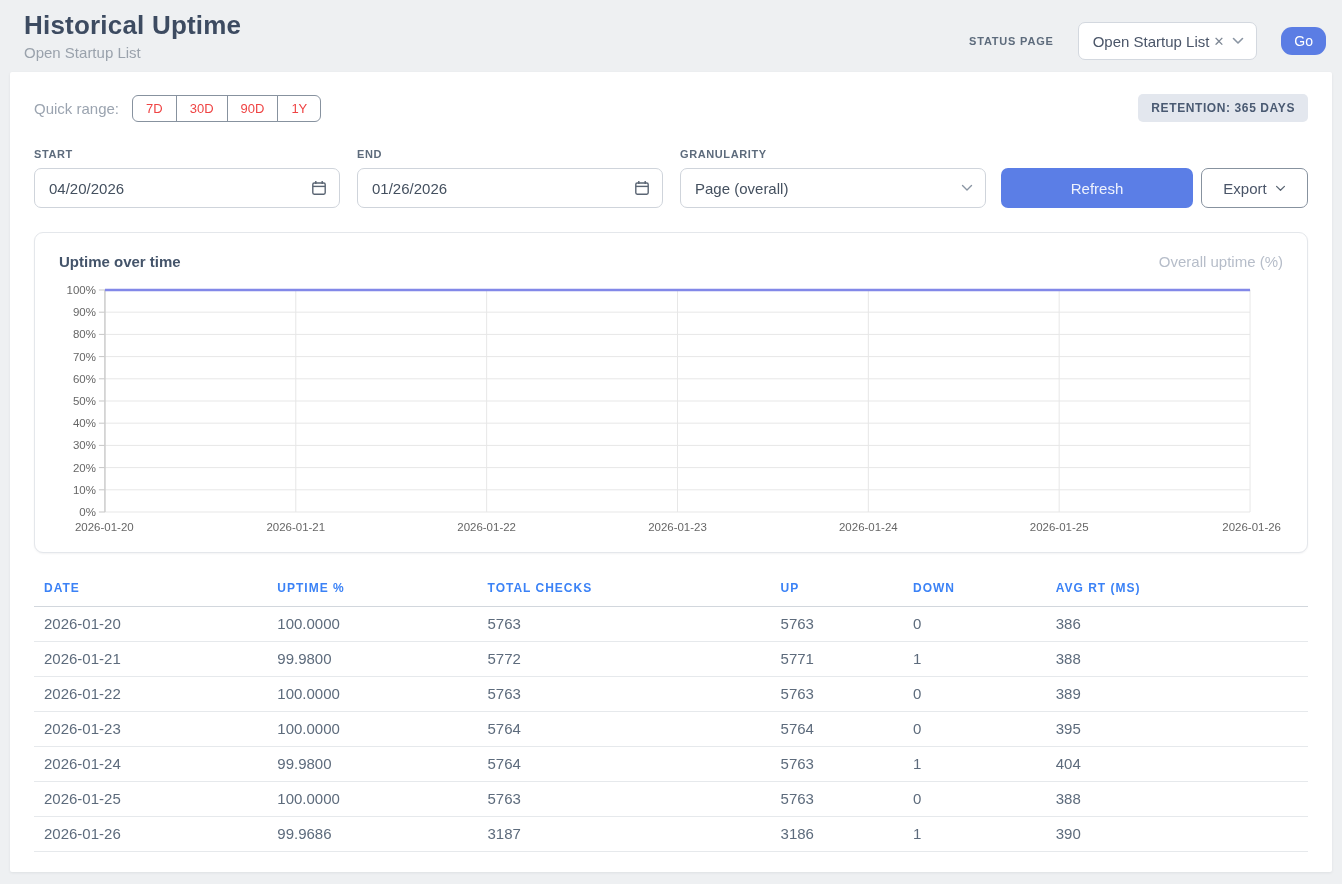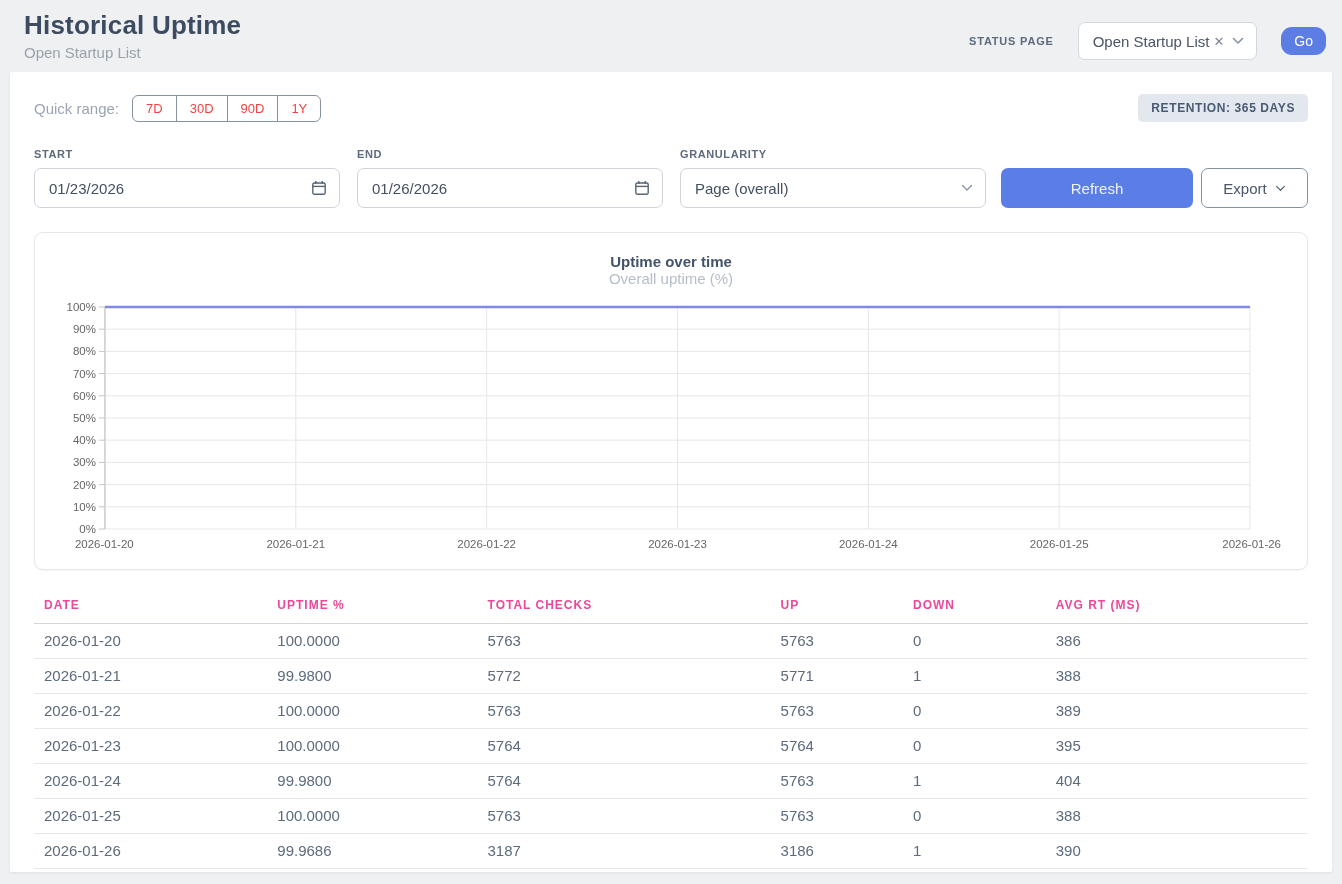--- a/index.html
+++ b/index.html
@@ -79,29 +79,29 @@
     border: 1px solid #87929f; border-radius: 7px; font-size: 15px; font-family: inherit;
     cursor: pointer; display: flex; align-items: center; justify-content: center; gap: 8px;
   }
 
   
   .chart-card {
     margin-top: 24px; border: 1px solid #e4e7eb; border-radius: 9px;
     padding: 20px 24px 14px 24px; box-shadow: 0 1px 2px rgba(16,24,40,.05);
     background: #fff;
   }
-  .chart-head { display: flex; align-items: center; margin-bottom: 10px; flex-direction: column; }
+  .chart-head { display: flex; justify-content: space-between; align-items: center; margin-bottom: 10px; }
   .chart-title { font-size: 15px; font-weight: 700; color: #44546a; }
   .chart-legend { font-size: 15px; color: #b6bdc9; }
   .chart-wrap svg { display: block; width: 100%; height: 258px; }
 
   
   .uptime-table { width: 100%; border-collapse: collapse; margin-top: 22px; table-layout: fixed; }
   .uptime-table th {
-    text-align: left; font-size: 12px; font-weight: 700; color: #ec4899;
+    text-align: left; font-size: 12px; font-weight: 700; color: #3b82f6;
     letter-spacing: 1px; padding: 6px 0 11px 0; border-bottom: 1px solid #d2d7dd; margin-top: 8px;
   }
   .uptime-table td {
     font-size: 15px; color: #5d6b7c; padding: 8px 0 9px 0;
     border-bottom: 1px solid #e6e9ec;
   }
   .uptime-table th:first-child, .uptime-table td:first-child { padding-left: 10px; }
   .col-date { width: 19.1%; } .col-uptime { width: 16.5%; } .col-checks { width: 23.0%; }
   .col-up { width: 10.4%; } .col-down { width: 11.2%; } .col-avgrt { width: 19.8%; }
 
@@ -140,21 +140,21 @@
           <button class="seg-btn">1Y</button>
         </div>
     </div>
     <span class="retention-badge">RETENTION: 365 DAYS</span>
   </div>
 
   <div class="row-controls">
     <div class="field field-start">
       <span class="field-label">START</span>
       <div class="input-box">
-        <span>01/23/2026</span>
+        <span>04/20/2026</span>
         <svg width="16" height="16" viewBox="0 0 16 16">
             <rect x="1.8" y="3" width="12.4" height="11.2" rx="1.4" fill="none" stroke="#5a6573" stroke-width="1.4"></rect>
             <line x1="1.8" y1="6.4" x2="14.2" y2="6.4" stroke="#5a6573" stroke-width="1.4"></line>
             <line x1="4.8" y1="1" x2="4.8" y2="4" stroke="#5a6573" stroke-width="1.4"></line>
             <line x1="11.2" y1="1" x2="11.2" y2="4" stroke="#5a6573" stroke-width="1.4"></line>
           </svg>
       </div>
     </div>
     <div class="field field-end">
       <span class="field-label">END</span>

